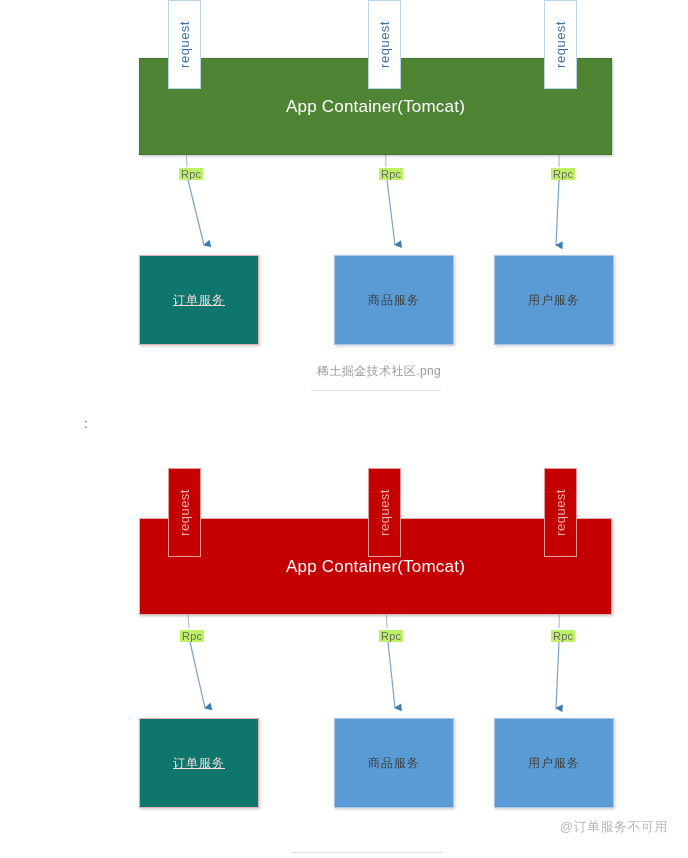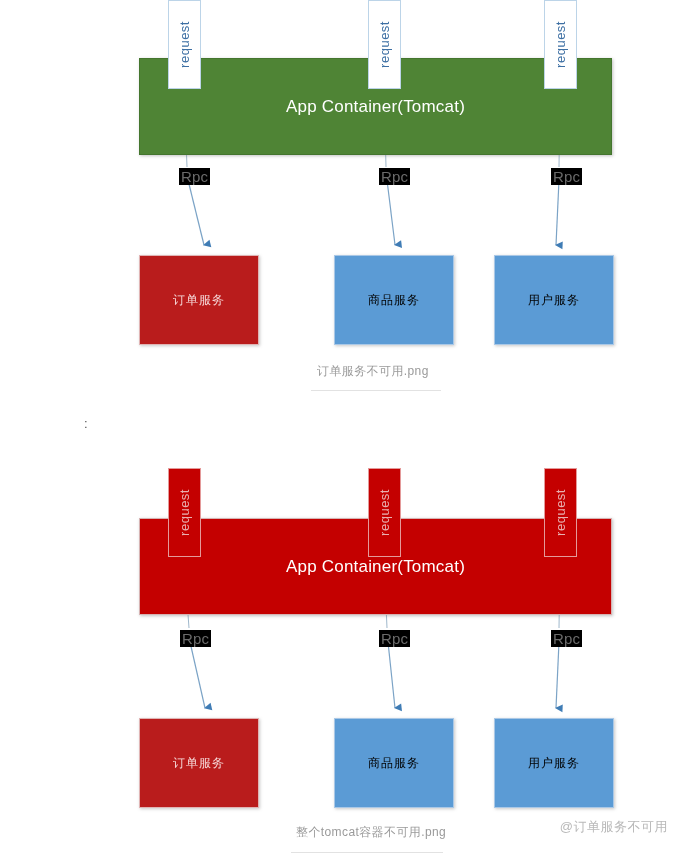--- a/index.html
+++ b/index.html
@@ -88,50 +88,51 @@
   .edges {
     position: absolute;
     left: 0;
     top: 0;
     width: 688px;
     height: 100%;
     pointer-events: none;
   }
   .rpc-label {
     position: absolute;
-    font-size: 15px;
+    font-size: 11px;
     color: #6b6b6b;
     letter-spacing: 0.2px;
-    background: #000000;
+    background: #bef264;
     padding: 0 2px;
     z-index: 3;
   }
 
   
   .service-box {
     position: absolute;
     width: 120px;
     height: 90px;
     box-sizing: border-box;
     display: flex;
     align-items: center;
     justify-content: center;
     font-size: 12px;
     letter-spacing: 1px;
     box-shadow: 1px 1px 3px rgba(120,120,120,0.40);
   }
   .service-box.red {
-    background: #b91c1c;
+    background: #0f766e;
     border: 1px solid #e0b4b4;
     color: #f6d9d9;
+    text-decoration: underline;
   }
   .service-box.blue {
     background: #5B9BD5;
     border: 1px solid #aac8e6;
-    color: #000000;
+    color: #404040;
   }
 
   
   .caption {
     position: absolute;
     font-size: 12px;
     color: #9a9a9a;
     letter-spacing: 0.4px;
     white-space: nowrap;
   }
@@ -202,21 +203,21 @@
   <div class="service-box red" style="left:124px; top:255px;">
     <span>订单服务</span>
   </div>
   <div class="service-box blue" style="left:319px; top:255px;">
     <span>商品服务</span>
   </div>
   <div class="service-box blue" style="left:479px; top:255px;">
     <span>用户服务</span>
   </div>
 
-  <div class="caption" style="left:302px; top:363px;">订单服务不可用.png</div>
+  <div class="caption" style="left:302px; top:363px;">稀土掘金技术社区.png</div>
   <div class="caption-rule" style="left:296px; top:390px; width:130px;"></div>
 </div>
 
 <div class="colon">:</div>
 
 <div class="figure fig2">
 
   <svg class="edges" viewBox="0 0 688 408" width="688" height="408">
     <defs>
       <marker id="ah2" markerWidth="9" markerHeight="9" refX="4.5" refY="7.2" orient="auto" markerUnits="userSpaceOnUse">
@@ -252,17 +253,16 @@
   <div class="service-box red" style="left:124px; top:268px;">
     <span>订单服务</span>
   </div>
   <div class="service-box blue" style="left:319px; top:268px;">
     <span>商品服务</span>
   </div>
   <div class="service-box blue" style="left:479px; top:268px;">
     <span>用户服务</span>
   </div>
 
-  <div class="caption" style="left:281px; top:374px;">整个tomcat容器不可用.png</div>
   <div class="caption-rule" style="left:276px; top:402px; width:152px;"></div>
 </div>
 
 <div class="watermark">@订单服务不可用</div>
 
 </body></html>

